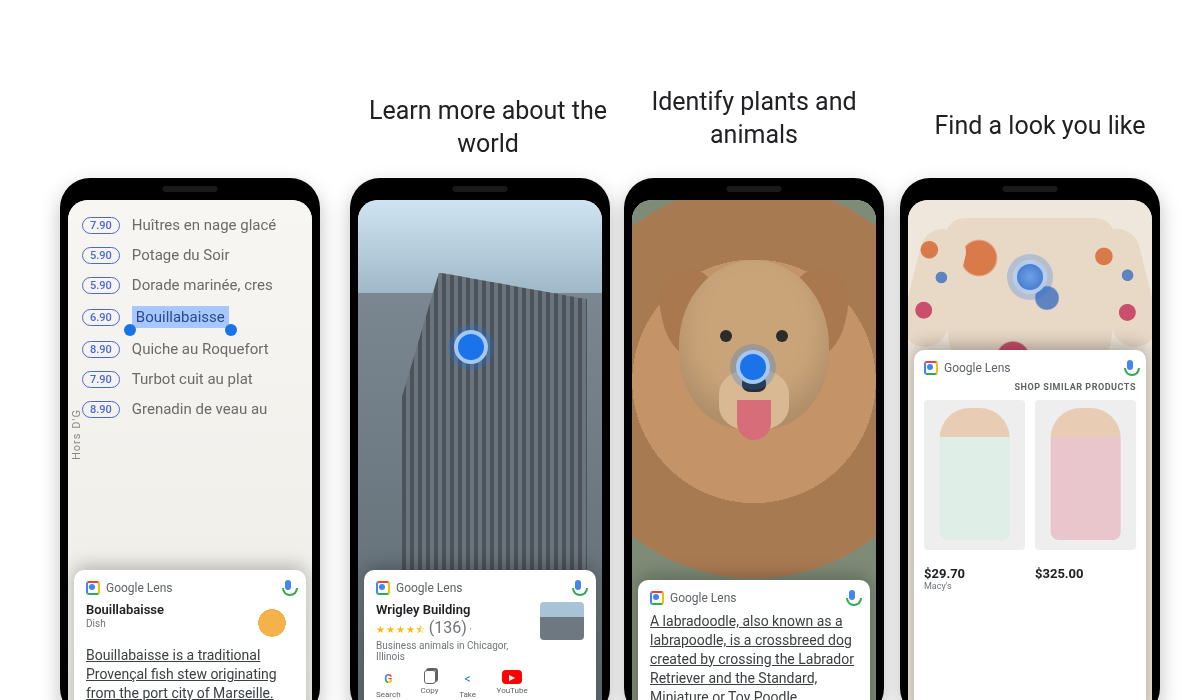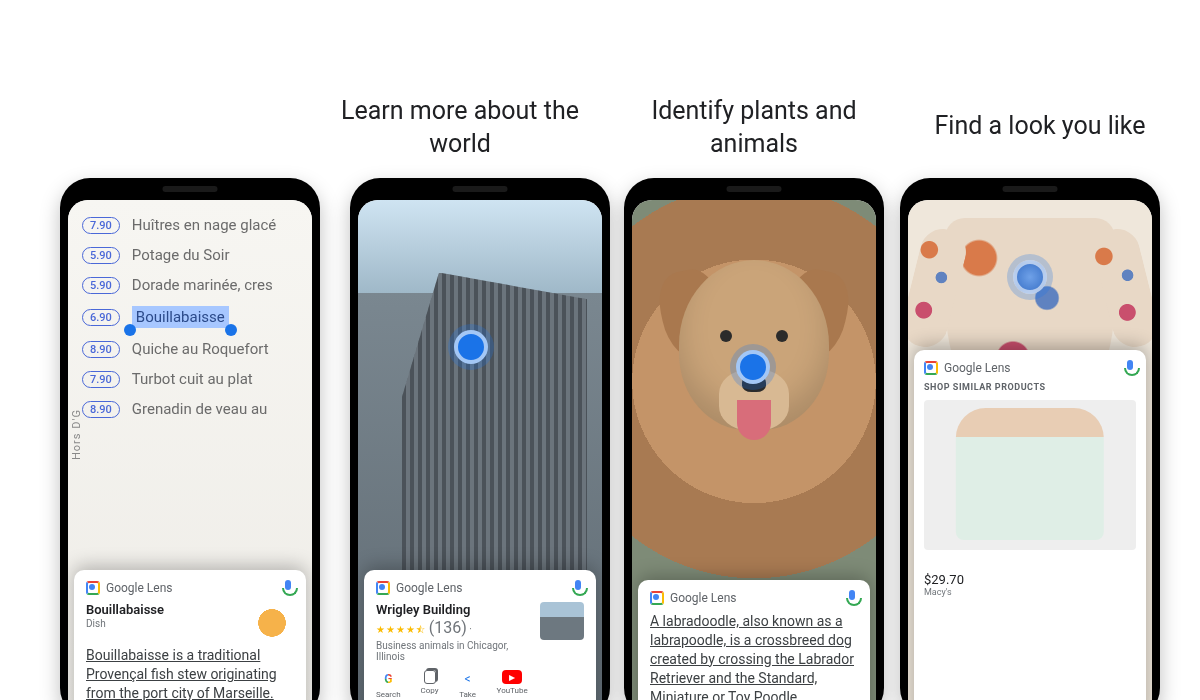--- a/index.html
+++ b/index.html
@@ -67,43 +67,43 @@
       radial-gradient(circle at 40% 70%, #c94f6d 0 9%, transparent 10%),
       #e8d8c6;
     border-radius:20px 20px 60px 60px / 20px 20px 120px 120px;
   }
   .blouse::before, .blouse::after { content:""; position:absolute; top:10px; width:46px; height:120px; background:inherit; border-radius:30px; }
   .blouse::before { left:-34px; transform:rotate(14deg); }
   .blouse::after  { right:-34px; transform:rotate(-14deg); }
   .vf4 .target { top:60px; left:50%; transform:translateX(-50%); background: radial-gradient(circle,#6fa1e8,#3a72c8); }
   
   .shopcard { position:absolute; left:6px; right:6px; top:150px; bottom:-2px; background:#fff; border-radius:10px 10px 0 0; box-shadow:0 -4px 18px rgba(0,0,0,.3); padding:10px 10px 6px; overflow:hidden; }
-  .shoplabel { font-size:9px; letter-spacing:.06em; color:#5f6368; font-weight:700; margin:4px 0 8px; }
+  .shoplabel { font-size:9px; letter-spacing:.06em; color:#5f6368; font-weight:700; margin:4px 0 8px;text-align:right; }
   .prods { display:flex; gap:10px; }
   .prod { flex:1 1 0; }
   .prodimg { width:100%; height:150px; border-radius:4px; background:#eee; position:relative; overflow:hidden; }
   .person { position:absolute; left:50%; top:8px; transform:translateX(-50%); width:70%; height:88%;
     background: linear-gradient(#e8cdb4 0 22%, #dfeee6 22% 100%);
     border-radius:30px 30px 8px 8px; }
   .person.b { background: linear-gradient(#e8cdb4 0 22%, #e8c6cc 22% 100%); }
-  .pprice { font-size:13px; font-weight:400; margin-top:22px; color:#202124; }
+  .pprice { font-size:13px; font-weight:700; margin-top:16px; color:#202124; }
   .pstore { font-size:9px; color:#70757a; }
   
   .thumb.b { background: linear-gradient(180deg,#a9c3d6 0 40%, #6d7880 40% 100%); }
   .thumb.d { background: linear-gradient(#c2e3b8,#8fb77e); position:relative; }
   .thumb.d::after { content:""; position:absolute; left:6px; top:6px; width:26px; height:26px; background:#a9784e; border-radius:50% 50% 40% 40%; }
   .thumb.f { background: radial-gradient(circle at 50% 55%, #f6b24a 0 45%, #fff 46%); }
 </style>
 </head>
 <body>
 
 <div class="stage">
 
-  <div class="heading" style="left:340px; top:95px; width:240px;">Learn more about the world</div>
-  <div class="heading" style="left:634px; top:95px; width:240px;">Identify plants and animals</div>
+  <div class="heading" style="left:368px; top:95px; width:240px;">Learn more about the world</div>
+  <div class="heading" style="left:634px; top:86px; width:240px;">Identify plants and animals</div>
   <div class="heading" style="left:910px; top:110px; width:260px;">Find a look you like</div>
 
   <div class="phone" style="left:60px; top:178px;">
 
     <div class="screen">
       <div class="menu">
         <div class="vlabel">Hors D'G</div>
         <div class="row">
             <span class="price">7.90</span>
             <span class="txt">Huîtres en nage glacé</span>
@@ -244,18 +244,25 @@
         </div>
         <div class="shoplabel">SHOP SIMILAR PRODUCTS</div>
         <div class="prods">
           <div class="prod">
             <div class="prodimg">
                 <div class="person"></div>
               </div>
             <div class="pprice">$29.70</div>
             <div class="pstore">Macy's</div>
           </div>
+          <div class="prod">
+            <div class="prodimg">
+                <div class="person b"></div>
+              </div>
+            <div class="pprice">$325.00</div>
+            <div class="pstore"></div>
+          </div>
         </div>
       </div>
     </div>
   </div>
 
 </div>
 
 </body></html>

